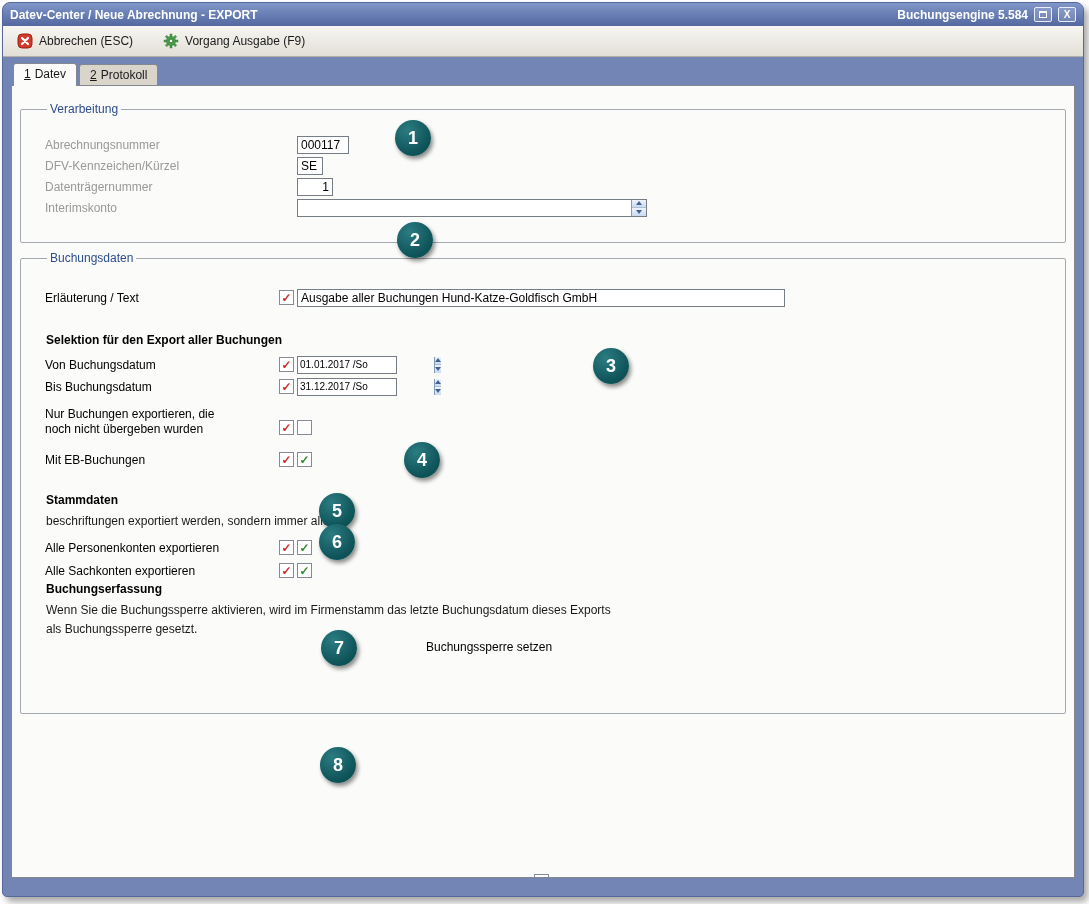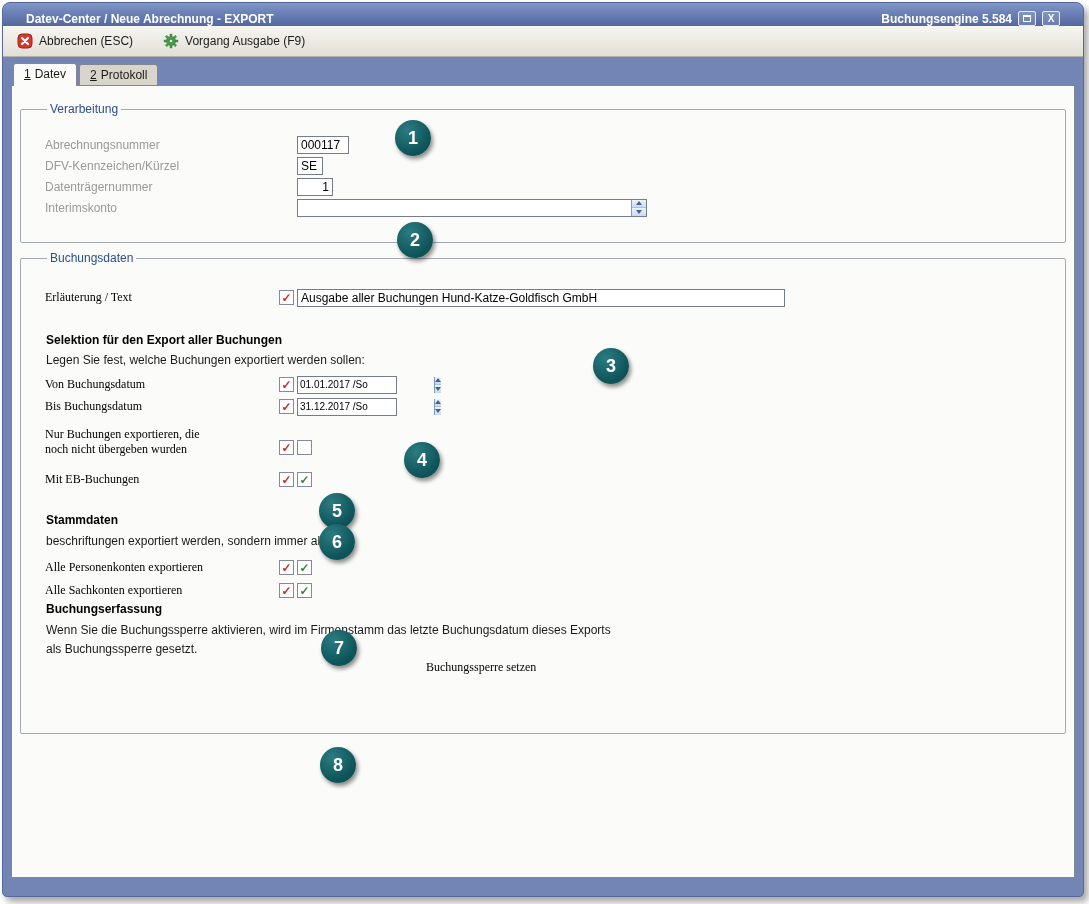--- a/index.html
+++ b/index.html
@@ -7,22 +7,22 @@
 
   .window {
     position:absolute; left:2px; top:2px; width:1082px; height:895px;
     background:#7285b5; border:1px solid #54689c; border-radius:8px 8px 5px 5px;
     box-shadow:4px 5px 7px rgba(0,0,0,.35);
     display:flex; flex-direction:column; overflow:hidden;
   }
 
   
   .titlebar {
-    height:23px; flex:0 0 23px; display:flex; align-items:flex-end; justify-content:space-between;
-    padding:0 23px; color:#fff; font-weight:bold;
+    height:23px; flex:0 0 23px; display:flex; align-items:center; justify-content:space-between;
+    padding:0 7px; color:#fff; font-weight:bold;
     background:linear-gradient(180deg,#8197c8 0%, #667cb2 55%, #54689f 100%);
     gap:32px;
   }
   .title-right { display:flex; align-items:center; gap:6px; }
   .wbtn {
     width:18px; height:15px; display:flex; align-items:center; justify-content:center;
     border:1px solid #e8edf8; border-radius:2px; background:rgba(255,255,255,.14);
     color:#fff; font-size:10px; font-weight:bold; cursor:default;
   }
   .maxglyph { display:block; width:8px; height:7px; border:1px solid #fff; border-top:2px solid #fff; }
@@ -57,21 +57,21 @@
   
   fieldset.group {
     border:1px solid #a3a9b0; border-radius:2px; padding:4px 24px 6px; position:relative;
   }
   fieldset.group legend { color:#2d4d8e; padding:0 3px; margin-left:2px; font-size:12px; }
   #group-verarbeitung { margin-top:8px; padding:18px 24px 24px; }
   #group-buchungsdaten { margin-top:8px; padding:0 24px 52px; }
 
   .frow { display:flex; align-items:center; height:21px; }
   .flabel { width:252px; color:#999999; flex:0 0 252px; }
-  .blabel { width:234px; color:#000; flex:0 0 234px;font-family:Liberation Serif, serif; }
+  .blabel { width:234px; color:#000; flex:0 0 234px; }
 
   .tinput {
     height:18px; border:1px solid #767d87; background:#fff; font-family:inherit; font-size:12px;
     padding:1px 3px; color:#000;
   }
   .tinput.right { text-align:right; }
   .w62 { width:62px; } .w70 { width:70px; } .w52 { width:52px; } .w26 { width:26px; } .w36 { width:36px; }
   .w488 { width:488px; }
 
   
@@ -206,21 +206,20 @@
 
         <div class="frow row-erl">
           <label class="blabel">Erläuterung / Text</label>
           <span class="cb">
               <span class="red">✓</span>
             </span>
           <input class="tinput w488" value="Ausgabe aller Buchungen Hund-Katze-Goldfisch GmbH" style="">
         </div>
 
         <div class="heading h1">Selektion für den Export aller Buchungen</div>
-        <div class="infoline intro">Legen Sie fest, welche Buchungen exportiert werden sollen:</div>
 
         <div class="frow row-von">
           <label class="blabel">Von Buchungsdatum</label>
           <span class="cb">
               <span class="red">✓</span>
             </span>
           <span class="combo" style="width:100px">
             <input class="ctext" style="flex: 1 1 0%;" value="01.01.2017 /So">
             <span class="spin">
               <span class="su"></span>

